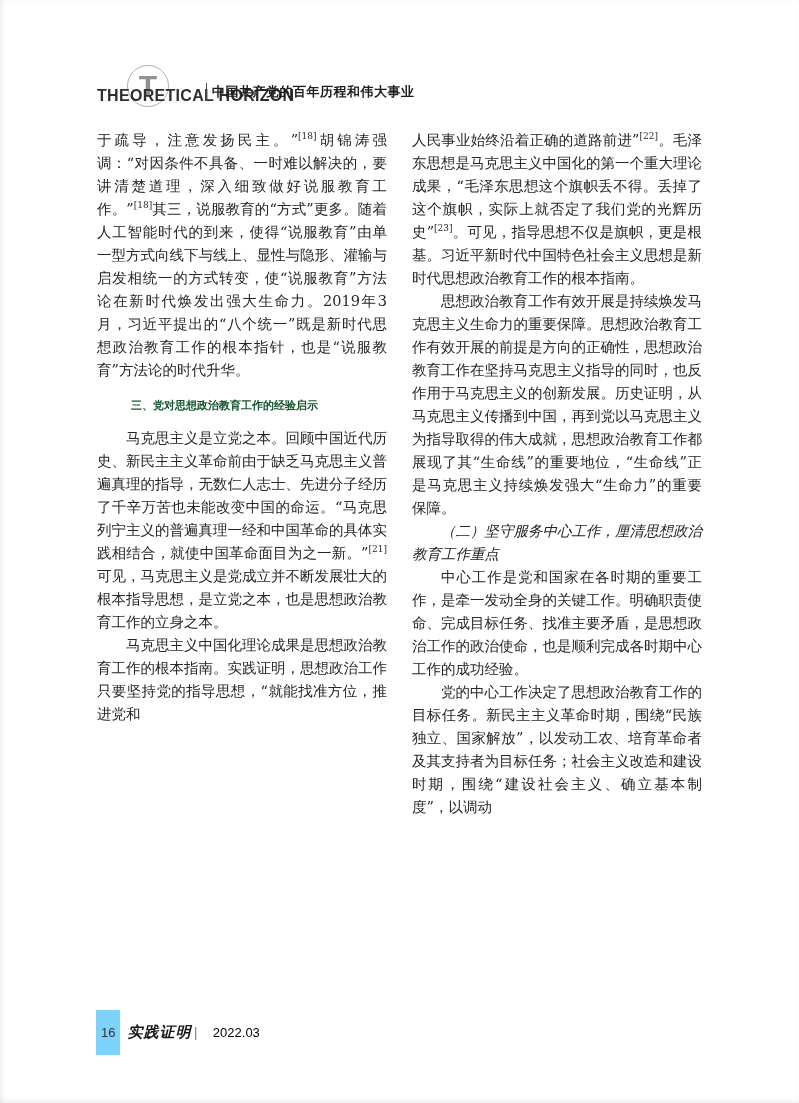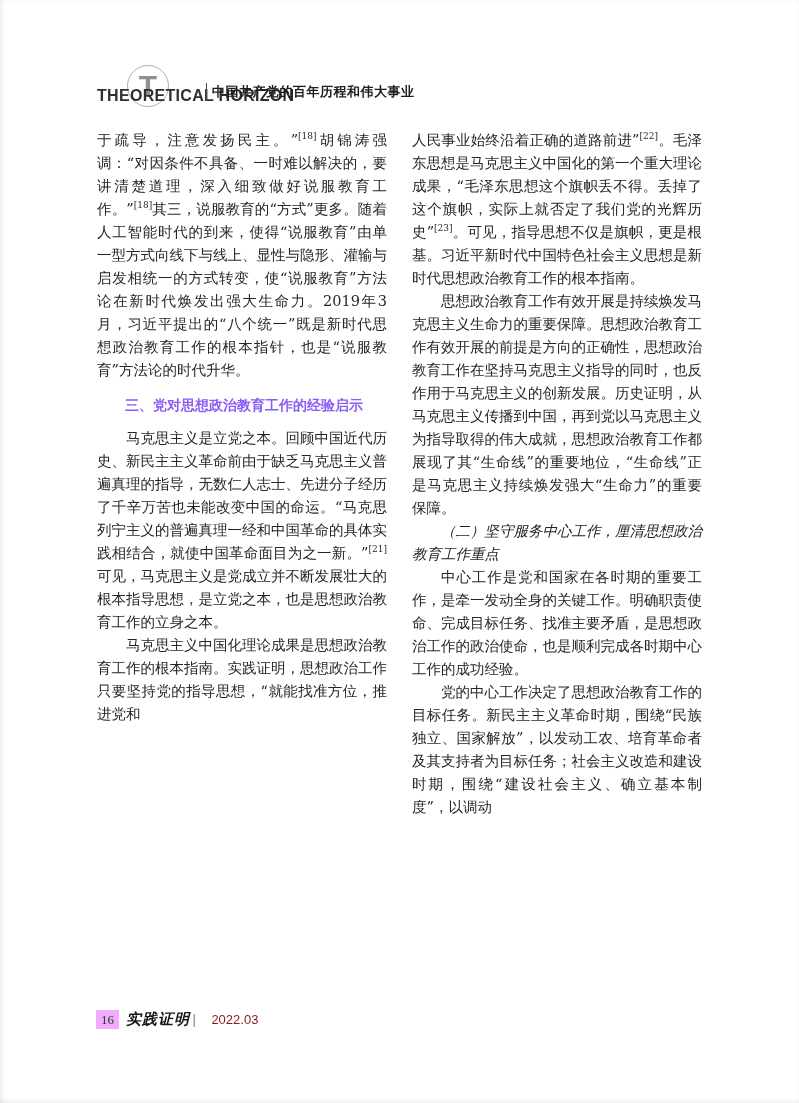--- a/index.html
+++ b/index.html
@@ -38,41 +38,41 @@
   .col {
     position:absolute; top:129px; width:290px;
     font-size:14.5px; line-height:23px; text-align:justify; color:#262626;
   }
   #col-left  { left:97px;  }
   #col-right { left:412px; }
   .col p { margin:0; }
   .col p.indent { text-indent:2em; }
   .col p.heading {
     font-family:"DejaVu Sans","Liberation Sans",sans-serif;
-    font-weight:700; font-size:14px; line-height:27px;
-    text-indent:2em; margin:10px 0 8px; color:#8b5cf6; text-align:left;
+    font-weight:700; font-size:11px; line-height:27px;
+    text-indent:2em; margin:10px 12px 8px; color:#14532d; text-align:left;
   }
   .col p.subheading { font-style:italic; text-indent:2em; color:#222; }
   .col sup { font-size:9px; line-height:0; vertical-align:super; }
 
   
   .footer {
     position:absolute; left:96px; top:1010px;
     display:flex; align-items:center;
     font-size:13px; color:#3a3a3a;
   }
   .page-num {
-    background:#f0abfc; color:#333; padding:0 5px; height:19px; line-height:19px;
-    font-family:Liberation Serif, serif; font-size:13px; margin-right:7px;
+    background:#7dd3fc; color:#333; padding:13px 5px; height:19px; line-height:19px;
+    font-family:Liberation Sans, sans-serif; font-size:13px; margin-right:7px;
   }
   .journal-cn {
     font-style:italic; font-weight:700; font-size:15px; letter-spacing:1px; color:#161616;
   }
   .footer-sep { margin:0 3px 0 2px; color:#777; font-weight:400; }
-  .issue { color:#7f1d1d; font-family:"Liberation Sans","DejaVu Sans",sans-serif;padding-left:12px; }
+  .issue { color:#000000; font-family:"Liberation Sans","DejaVu Sans",sans-serif;padding-left:12px; }
 </style>
 </head>
 <body>
 
 <div class="page">
 
   <div class="header">
     <div class="logo-circle">
       <span>T</span>
     </div>

